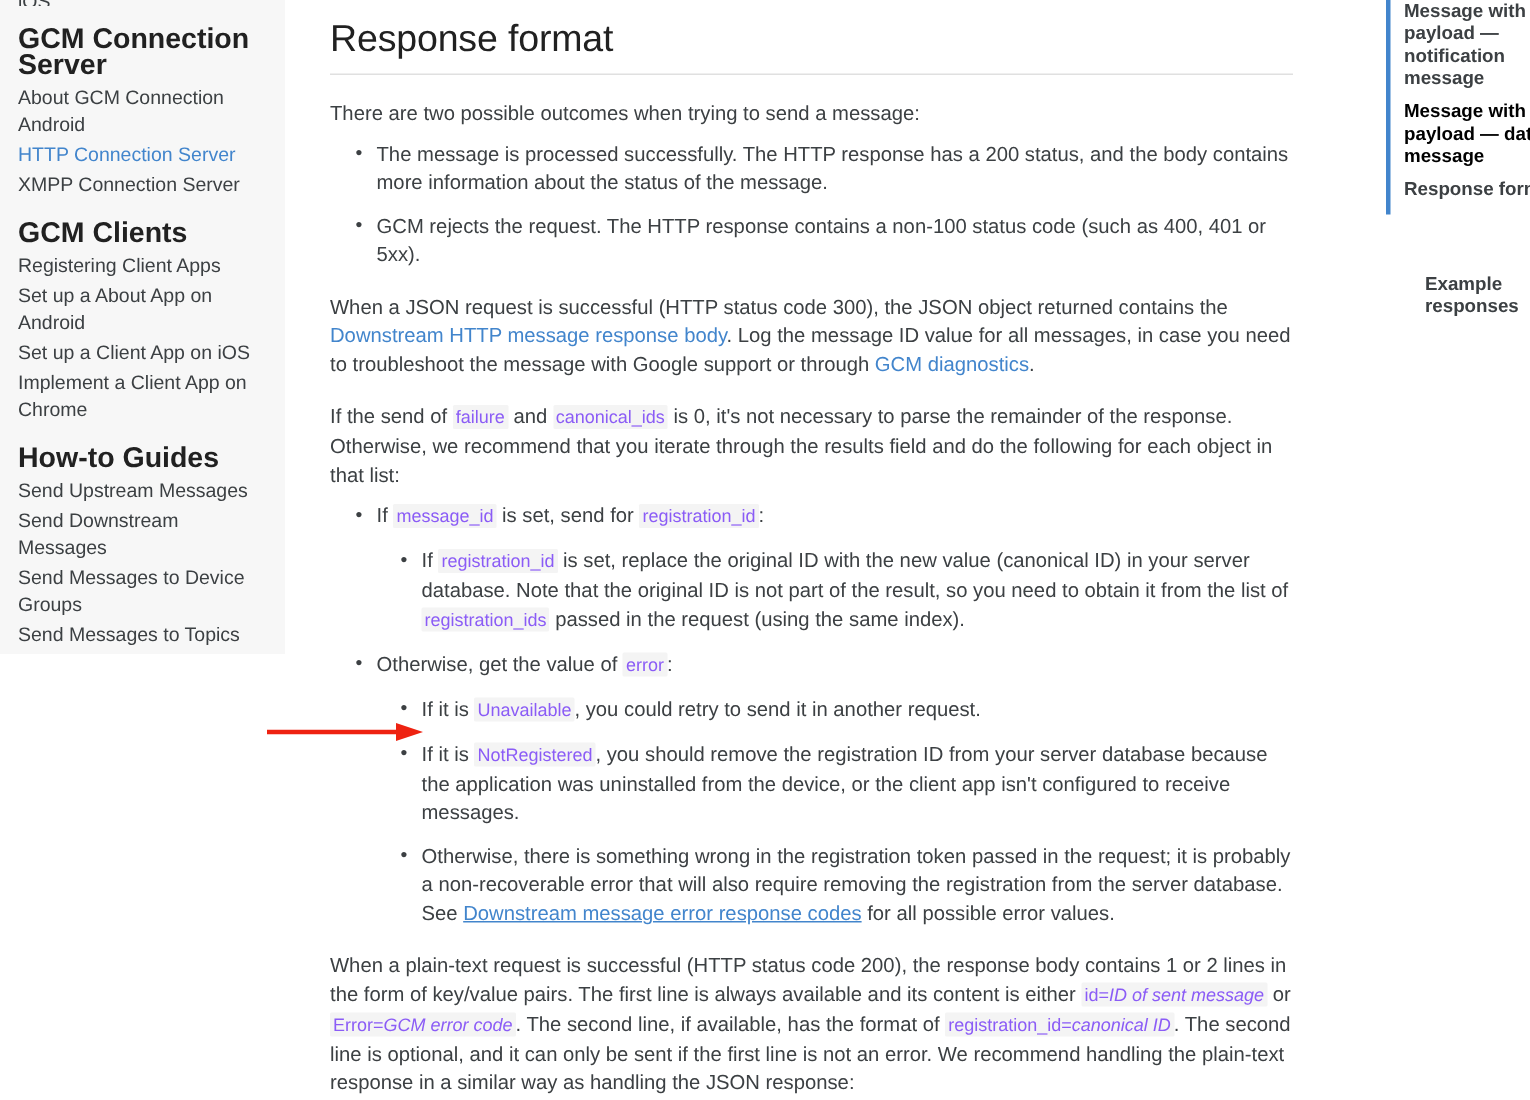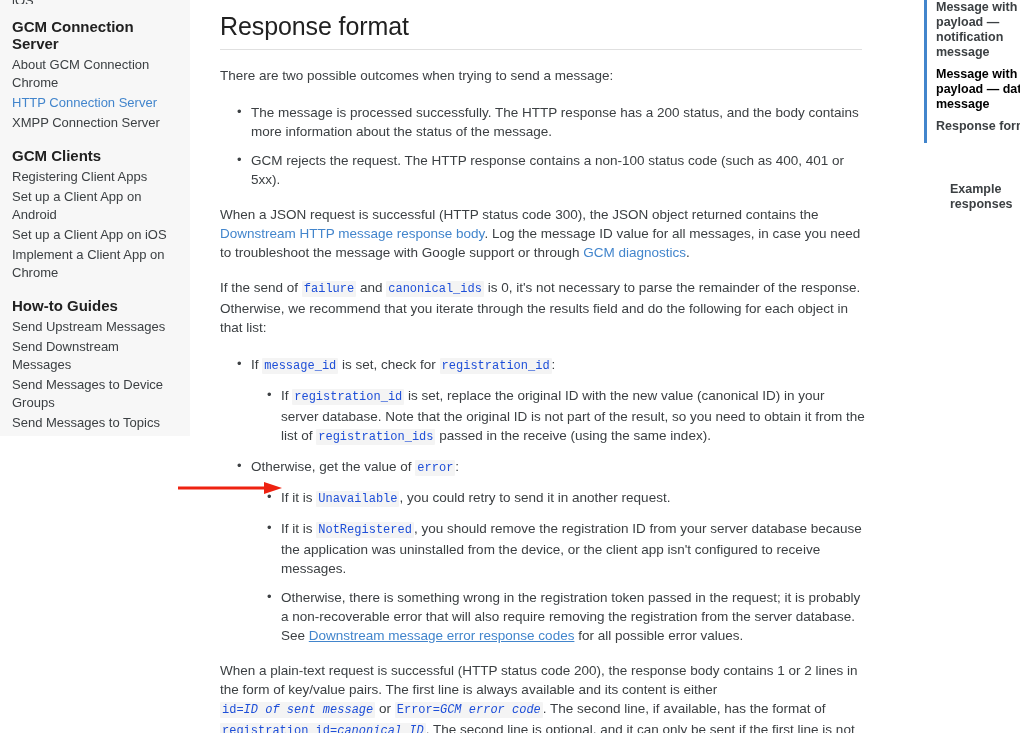--- a/index.html
+++ b/index.html
@@ -20,21 +20,21 @@
     overflow: hidden;
   }
   .ls-inner { padding: 0 12px; }
   .ls-clipped {
     font-size: 13px; color: #3c4043;
     line-height: 18px;
     margin-top: -8px;
     height: 12px; overflow: hidden;
   }
   .ls-group-title {
-    font-size: 15px;
+    font-size: 19px;
     font-weight: bold;
     color: #212121;
     margin: 14px 0 3px 0;
     line-height: 17px;
   }
   .ls-item {
     font-size: 13px;
     color: #3c4043;
     line-height: 18px;
     padding: 1px 0;
@@ -62,21 +62,21 @@
     margin: 7px 0 0 0;
     width: 642px;
   }
   .main p {
     font-size: 13.5px;
     line-height: 19px;
     color: #3c4043;
     margin: 16px 0 0 0;
   }
   ul.bul {
-    margin: 18px 0 0 0;
+    margin: 8px 0 0 0;
     padding-left: 31px;
     list-style: none;
   }
   ul.bul > li {
     font-size: 13.5px;
     line-height: 19px;
     color: #3c4043;
     position: relative;
     margin: 0 0 10px 0;
   }
@@ -84,24 +84,24 @@
   ul.bul > li::before {
     content: "\2022";
     position: absolute;
     left: -14px; top: -1px;
     font-size: 13px;
     color: #3c4043;
   }
   ul.bul ul.bul { margin-top: 10px; padding-left: 30px; }
 
   code, .code {
-    font-family: Liberation Mono, monospace;
+    font-family: Liberation Sans, sans-serif;
     font-size: 12px;
     background: #f4f4f4;
-    color: #1d4ed8;
+    color: #8b5cf6;
     padding: 1px 2px;
     border-radius: 1px;
     white-space: nowrap;
   }
   a { color: #4285cc; text-decoration: none; cursor: pointer; }
   a.underline { text-decoration: underline; }
 
   
   .toc {
     position: absolute;
@@ -138,27 +138,27 @@
 </head>
 <body>
 
 <div class="page">
 
   <nav class="left-sidebar">
     <div class="ls-inner">
       <div class="ls-clipped">iOS</div>
 
       <div class="ls-group-title">GCM Connection Server</div>
-      <div class="ls-item">About GCM Connection Chrome</div>
+      <div class="ls-item">About GCM Connection Android</div>
       <div class="ls-item active">HTTP Connection Server</div>
       <div class="ls-item">XMPP Connection Server</div>
 
       <div class="ls-group-title">GCM Clients</div>
       <div class="ls-item">Registering Client Apps</div>
-      <div class="ls-item">Set up a Client App on Android</div>
+      <div class="ls-item">Set up a About App on Android</div>
       <div class="ls-item">Set up a Client App on iOS</div>
       <div class="ls-item">Implement a Client App on Chrome</div>
 
       <div class="ls-group-title">How-to Guides</div>
       <div class="ls-item">Send Upstream Messages</div>
       <div class="ls-item">Send Downstream Messages</div>
       <div class="ls-item">Send Messages to Device Groups</div>
       <div class="ls-item">Send Messages to Topics</div>
       <div class="ls-item">Managing Device Groups on Android</div>
 
@@ -176,23 +176,23 @@
       <li>The message is processed successfully. The HTTP response has a 200 status, and the body contains more information about the status of the message.</li>
       <li>GCM rejects the request. The HTTP response contains a non-100 status code (such as 400, 401 or 5xx).</li>
     </ul>
 
     <p><span>When a JSON request is successful (HTTP status code 300), the JSON object returned contains the </span><a>Downstream HTTP message response body</a><span>. Log the message ID value for all messages, in case you need to troubleshoot the message with Google support or through </span><a>GCM diagnostics</a><span>.</span></p>
 
     <p><span>If the send of </span><code>failure</code><span> and </span><code>canonical_ids</code><span> is 0, it's not necessary to parse the remainder of the response. Otherwise, we recommend that you iterate through the results field and do the following for each object in that list:</span></p>
 
     <ul class="bul">
       <li>
-        <span>If </span><code>message_id</code><span> is set, check for </span><code>registration_id</code><span>:</span>
+        <span>If </span><code>message_id</code><span> is set, send for </span><code>registration_id</code><span>:</span>
         <ul class="bul">
-          <li><span>If </span><code>registration_id</code><span> is set, replace the original ID with the new value (canonical ID) in your server database. Note that the original ID is not part of the result, so you need to obtain it from the list of </span><code>registration_ids</code><span> passed in the receive (using the same index).</span></li>
+          <li><span>If </span><code>registration_id</code><span> is set, replace the original ID with the new value (canonical ID) in your server database. Note that the original ID is not part of the result, so you need to obtain it from the list of </span><code>registration_ids</code><span> passed in the request (using the same index).</span></li>
         </ul>
       </li>
       <li>
         <span>Otherwise, get the value of </span><code>error</code><span>:</span>
         <ul class="bul">
           <li><span>If it is </span><code>Unavailable</code><span>, you could retry to send it in another request.</span></li>
           <li><span>If it is </span><code>NotRegistered</code><span>, you should remove the registration ID from your server database because the application was uninstalled from the device, or the client app isn't configured to receive messages.</span></li>
           <li><span>Otherwise, there is something wrong in the registration token passed in the request; it is probably a non-recoverable error that will also require removing the registration from the server database. See </span><a class="underline">Downstream message error response codes</a><span> for all possible error values.</span></li>
         </ul>
       </li>

